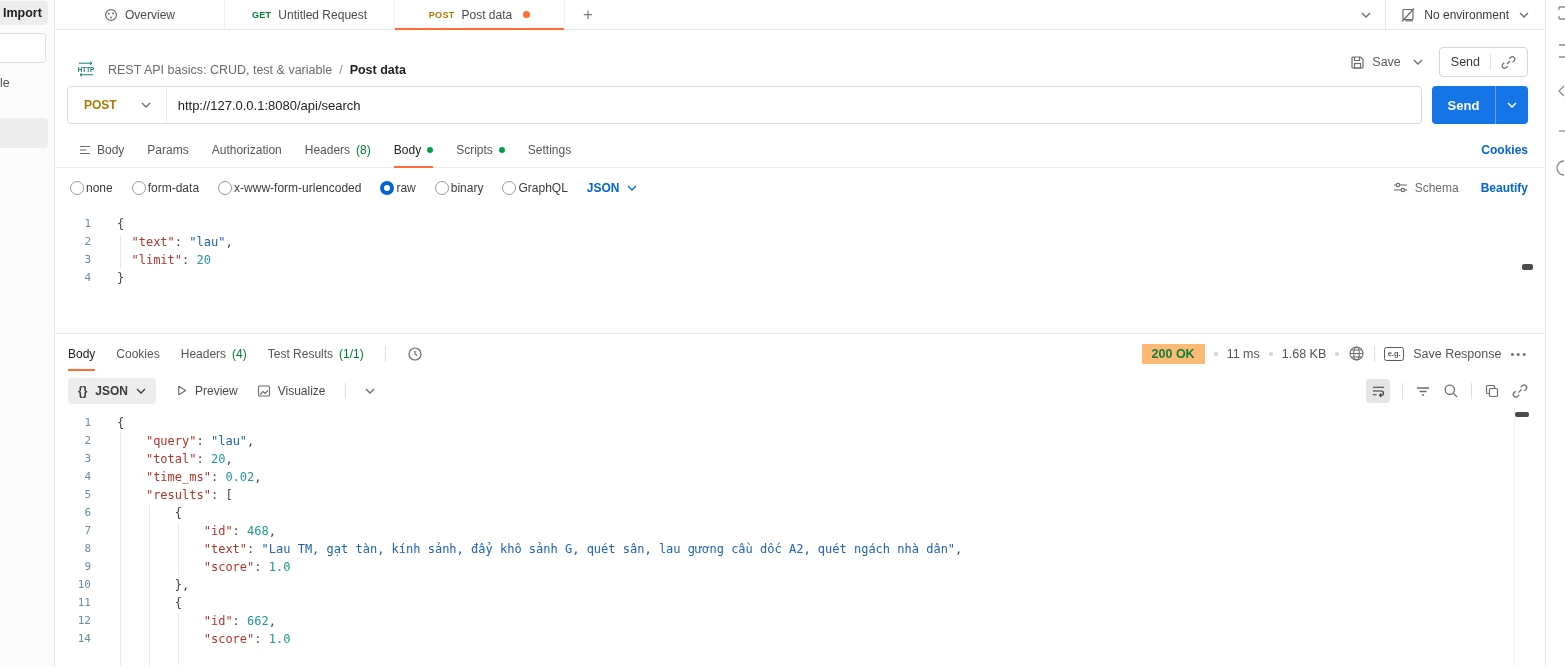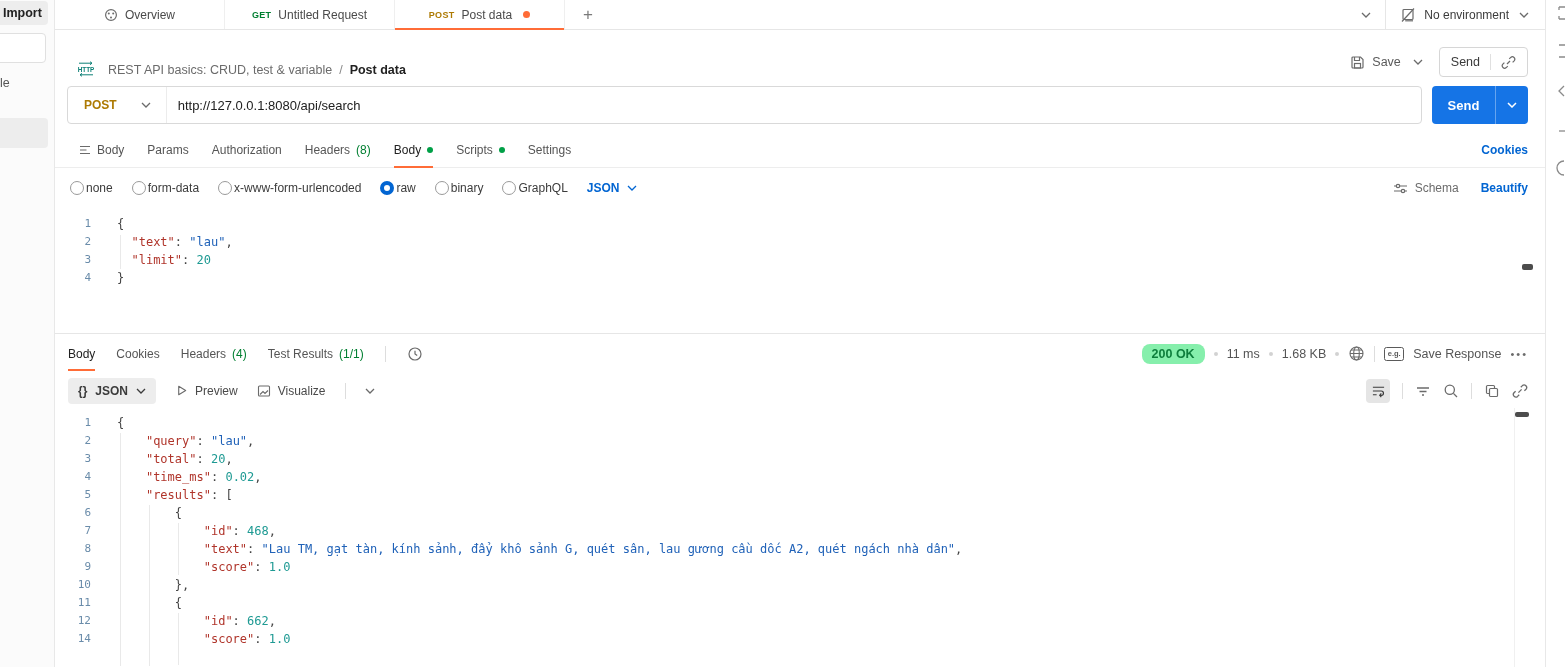--- a/index.html
+++ b/index.html
@@ -64,39 +64,39 @@
   .link-blue { color:#0265D2; font-weight:600; font-size:12px; }
   .reqtabs .link-blue { margin-left:auto; font-weight:700; }
 
   
   .modesrow { height:39px; flex:none; display:flex; align-items:center; padding:0 17px 0 15px; gap:19px; font-size:12px; color:#3B3B3B; }
   .mode { display:flex; align-items:flex-start; gap:2px; }
   .radio { width:14px; height:14px; border:1px solid #9A9A9A; border-radius:50%; background:#fff; flex:none; }
   .radio.checked { border:4.5px solid #0265D2; }
   .jsonlang { display:flex; align-items:center; gap:7px; color:#0265D2; font-weight:600; }
   .modes-right { margin-left:auto; display:flex; align-items:center; gap:22px; }
-  .schema { display:flex; align-items:flex-end; gap:7px; color:#6B6B6B; }
+  .schema { display:flex; align-items:flex-start; gap:7px; color:#6B6B6B; }
 
   
   .editor { position:relative; font-family:"DejaVu Sans Mono", monospace; font-size:12px; line-height:18px; background:#fff; }
   .req-editor { height:127px; flex:none; border-bottom:1px solid #E6E6E6; padding-top:8px; }
   .resp-editor { flex:1; padding-top:6px; }
   .cline { display:flex; height:18px; white-space:pre; }
   .ln { width:46px; flex:none; text-align:right; padding-right:10px; color:#6A8CAA; font-size:11px; }
   .ct { padding-left:16px; color:#333; }
   .tk-key { color:#B0352B; } .tk-str { color:#2062B8; } .tk-num { color:#1E9A93; } .tk-punc { color:#444; }
   .guide { position:absolute; width:1px; background:#E9E9E9; }
   .scroll-thumb { position:absolute; background:#4C4C4C; border-radius:2px; }
   .scroll-track { position:absolute; width:1px; background:#F0F0F0; top:0; bottom:0; }
 
   
   .resptabs { height:39px; flex:none; display:flex; align-items:center; padding:0 17px 0 13px; gap:21px; font-size:12px; color:#555; }
   .resptabs .vdiv, .resptoolbar .vdiv { width:1px; height:16px; background:#DDD; }
   .resp-right { margin-left:auto; display:flex; align-items:center; gap:9px; color:#555; font-size:12.5px; }
-  .status-pill { background:#86efac; color:#0E7E3C; font-weight:700; font-size:12.5px; padding:3px 10px; border-radius:8px; }
+  .status-pill { background:#fdba74; color:#0E7E3C; font-weight:700; font-size:12.5px; padding:3px 10px; border-radius:0; }
   .sep-dot { width:4px; height:4px; border-radius:50%; background:#D2D2D2; }
   .eg-box { border:1.2px solid #5A5A5A; border-radius:2.5px; font-size:7.5px; font-weight:700; color:#5A5A5A; padding:1.5px 2.5px; }
   .ellipsis { font-size:11px; letter-spacing:2px; color:#6B6B6B; }
 
   .resptoolbar { height:35px; flex:none; display:flex; align-items:center; padding:0 17px 0 13px; gap:19px; font-size:12px; color:#4A4A4A; }
   .json-dd { background:#EDEDED; border-radius:4px; height:26px; display:flex; align-items:center; gap:8px; padding:0 10px; font-weight:600; color:#3B3B3B; }
   .braces { font-weight:700; font-size:12px; }
   .tool { display:flex; align-items:center; gap:7px; }
   .tb-right { margin-left:auto; display:flex; align-items:center; gap:12px; color:#555; }
   .iconbtn { width:24px; height:24px; display:flex; align-items:center; justify-content:center; border-radius:4px; }

